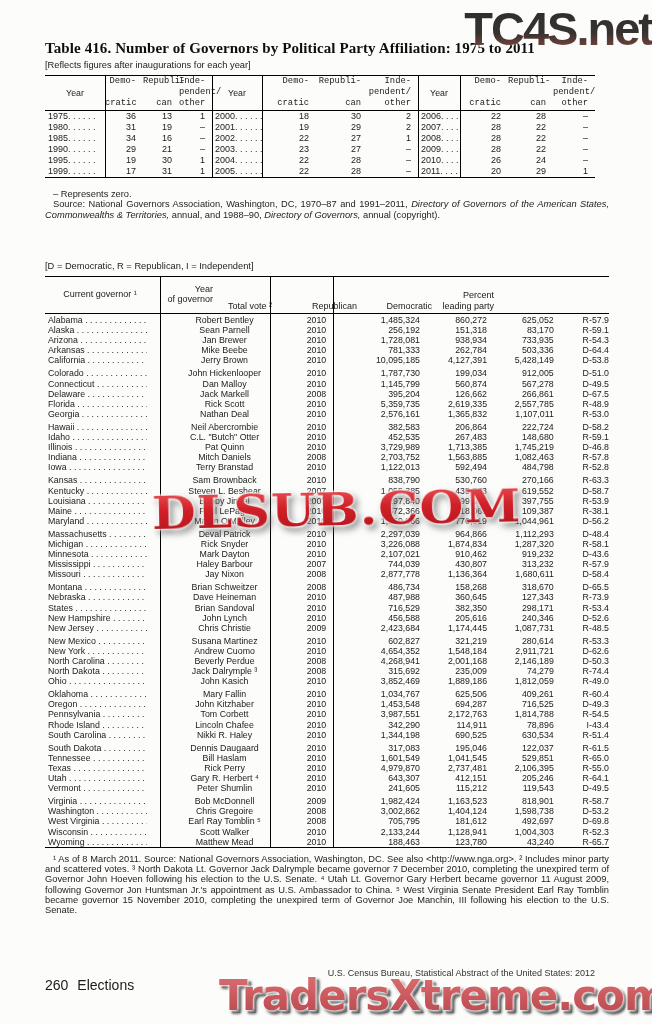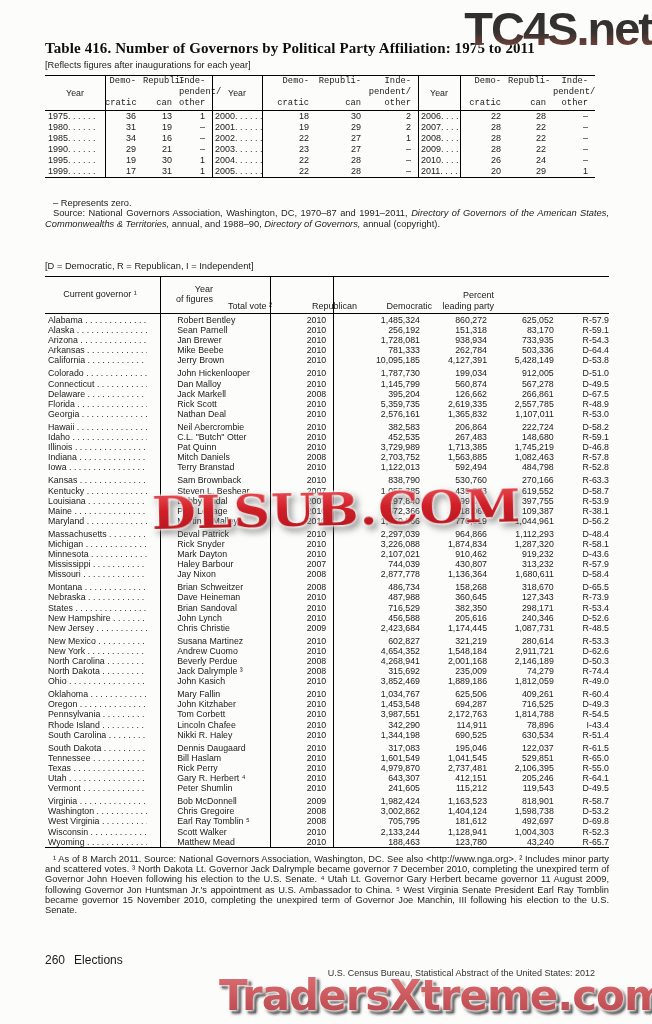--- a/index.html
+++ b/index.html
@@ -37,35 +37,35 @@
   .h3{width:70px;justify-content:flex-end;text-align:right;padding-right:6px;align-items:center;}
   .h4{width:72px;justify-content:flex-end;text-align:right;padding-right:3px;}
   .h5{width:75px;justify-content:flex-end;text-align:right;padding-right:3px;}
   .h6{width:59px;justify-content:flex-end;text-align:right;}
   .tgroup{margin-top:3px;}
   .tgroup:first-child{margin-top:1px;}
   .trow{display:flex;height:10.1px;font-size:8.8px;line-height:10.1px;white-space:nowrap;}
   .c{box-sizing:border-box;}
   .c0{width:115px;padding-left:3px;overflow:hidden;}
   .leader::after{content:" . . . . . . . . . . . . . . . . . . . . . . .";}
-  .c1{width:110px;text-align:left;padding-right:3px;margin-left:30px;}
+  .c1{width:110px;text-align:center;padding-right:3px;margin-left:30px;}
   .c2{width:63px;text-align:right;padding-right:5px;}
   .c3{width:70px;text-align:right;padding-right:6px;margin-left:32px;}
   .c4{width:72px;text-align:right;padding-right:3px;}
   .c5{width:75px;text-align:right;padding-right:3px;}
   .c6{width:59px;text-align:right;}
   .v417-1{left:115px}.v417-2{left:225px}.v417-3{left:288px}
 
   
-  .fn{margin-top:20px;font-size:9.3px;line-height:10.3px;color:#1d1d1d;}
+  .fn{margin-top:11px;font-size:9.3px;line-height:10.3px;color:#1d1d1d;}
   .fn417{margin-top:6px;}
   .fn p{margin:0;text-indent:8px;text-align:justify;}
 
   
-  .pagefoot{position:absolute;left:45px;top:953px;font-size:12px;color:#1a1a1a;}
+  .pagefoot{position:absolute;left:45px;top:977px;font-size:14px;color:#1a1a1a;}
   .pagefoot .num{margin-right:9px;}
   .census{position:absolute;right:57px;top:968px;font-size:9px;color:#333;}
 
   
   .wm{position:absolute;z-index:30;white-space:nowrap;
       -webkit-background-clip:text;background-clip:text;color:transparent;}
   .wm-top{top:1px;right:0px;font-family:"Liberation Sans",sans-serif;font-weight:bold;
       font-size:47px;letter-spacing:-2px;
       background-image:linear-gradient(180deg,#2d2d2d 0%,#363230 58%,#7c443c 86%,#96564b 100%);
       filter:drop-shadow(0 0 1px rgba(255,255,255,.85));}
@@ -231,21 +231,21 @@
 
   <div class="sec sec417">
     <div class="tbl-note">[D = Democratic, R = Republican, I = Independent]</div>
     <div class="t417-table">
       <div class="t417-head">
           <div class="h7 h1">
             <div>Current governor ¹</div>
           </div>
           <div class="h7 h2">
             <div>Year</div>
-            <div>of figures</div>
+            <div>of governor</div>
           </div>
           <div class="h7 h3">
             <div>Total vote ²</div>
           </div>
           <div class="h7 h4">
             <div>Republican</div>
           </div>
           <div class="h7 h5">
             <div>Democratic</div>
           </div>

